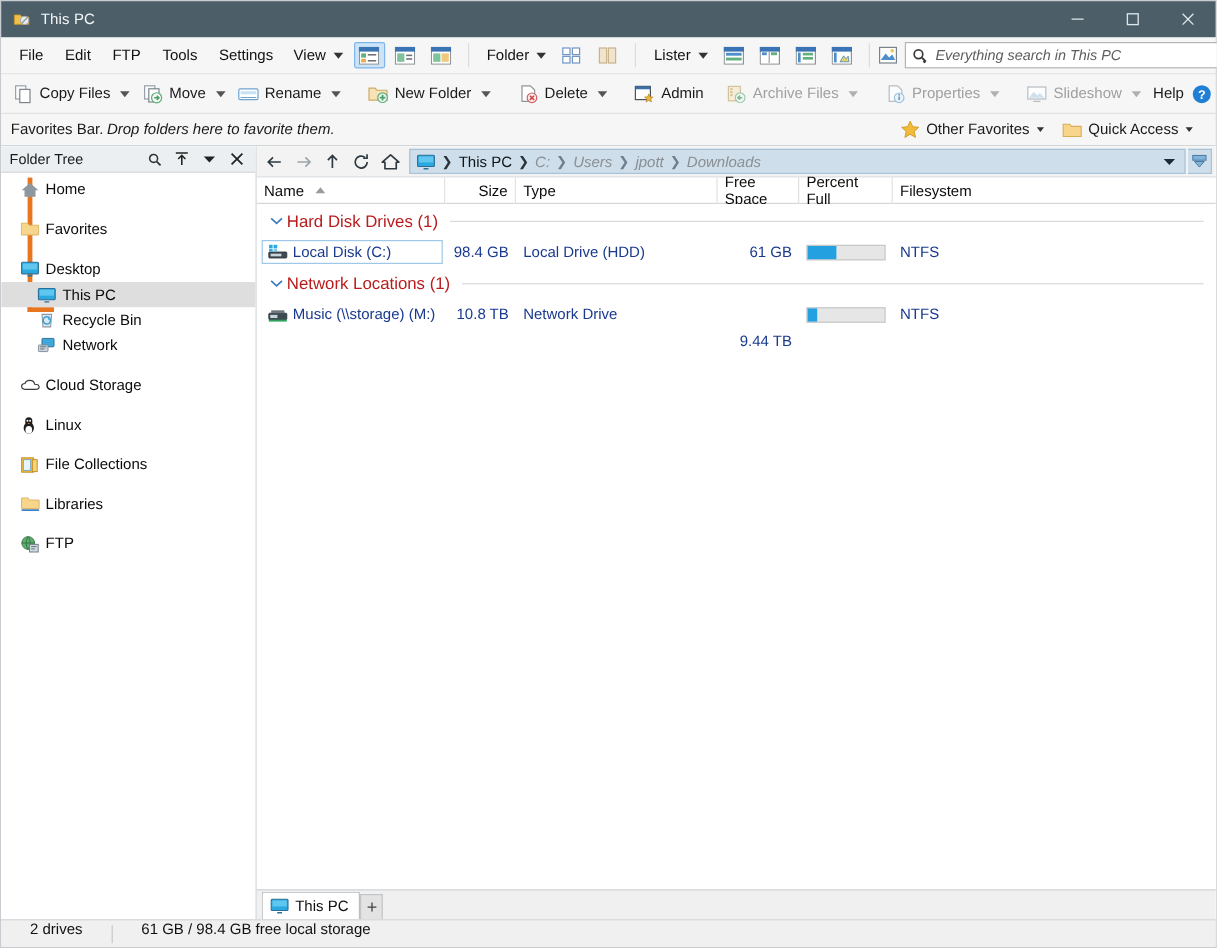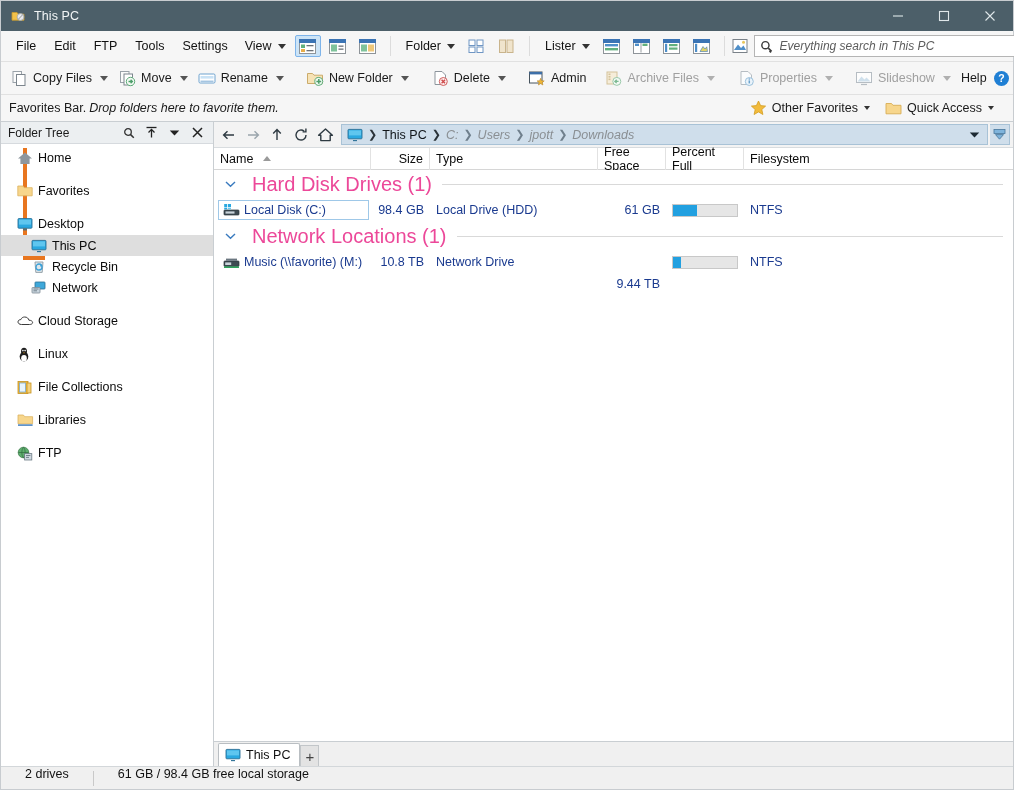--- a/index.html
+++ b/index.html
@@ -181,21 +181,21 @@
   .col { height: 22px; display: flex; align-items: center; border-right: 1px solid #e2e2e2; padding: 0 6px; }
   .col.r { justify-content: flex-end; }
   .sortarrow {
     width:0;height:0;border-left:4px solid transparent;border-right:4px solid transparent;
     border-bottom: 5px solid #9a9a9a; margin-left: 10px;
   }
 
   .filelist { flex: 1; overflow: hidden; position: relative; background: #ffffff; }
   .grouphdr { height: 28px; display: flex; align-items: center; padding-left: 8px; }
   .grouphdr .chev { width: 16px; display:flex; align-items:center; justify-content:center; }
-  .grouphdr .gtitle { font-size: 20px; color: #ec4899; margin-left: 14px; white-space: nowrap; }
+  .grouphdr .gtitle { font-size: 14px; color: #b91c1c; margin-left: 1px; white-space: nowrap; }
   .grouphdr .gline { flex: 1; height: 1px; background: #d9d9d9; margin: 0 10px 0 10px; }
 
   .frow { height: 24px; display: flex; align-items: center; font-size: 12.5px; }
   .fcell { display: flex; align-items: center; padding: 0 6px; height: 24px; }
   .fcell.r { justify-content: flex-end; }
   .fname {
     display: flex; align-items: center; height: 20px;
     padding-left: 2px;
   }
   .fname.focus { border: 1px solid #9fc8e8; background: #ffffff; }
@@ -873,21 +873,21 @@
           <div class="fcell" style="width:157px;padding:0 2px 0 4px;">
             <div class="fname" style="width:151px;padding-left:3px;">
               <span class="ico">
                 <svg width="17" height="13" viewBox="0 0 17 13">
                   <rect x="1" y="5" width="15" height="5.4" rx="0.8" fill="#3e4a52" stroke="#2a3339" stroke-width="0.7"></rect>
                   <rect x="2.2" y="6.4" width="6" height="2.6" fill="#c9d3da"></rect>
                   <rect x="1" y="10.4" width="15" height="1.6" fill="#2fa35c"></rect>
                   <rect x="3" y="2.6" width="11" height="2.2" fill="#6b7780"></rect>
                 </svg>
               </span>
-              <span class="txt">Music (\\favorite) (M:)</span>
+              <span class="txt">Music (\\storage) (M:)</span>
             </div>
           </div>
           <div class="fcell r fsize" style="width:59px;">
             <span>10.8 TB</span>
           </div>
           <div class="fcell ftype" style="width:168px;">
             <span>Network Drive</span>
           </div>
           <div class="fcell r ffree" style="width:68px;margin-top:44px;">
             <span>9.44 TB</span>

